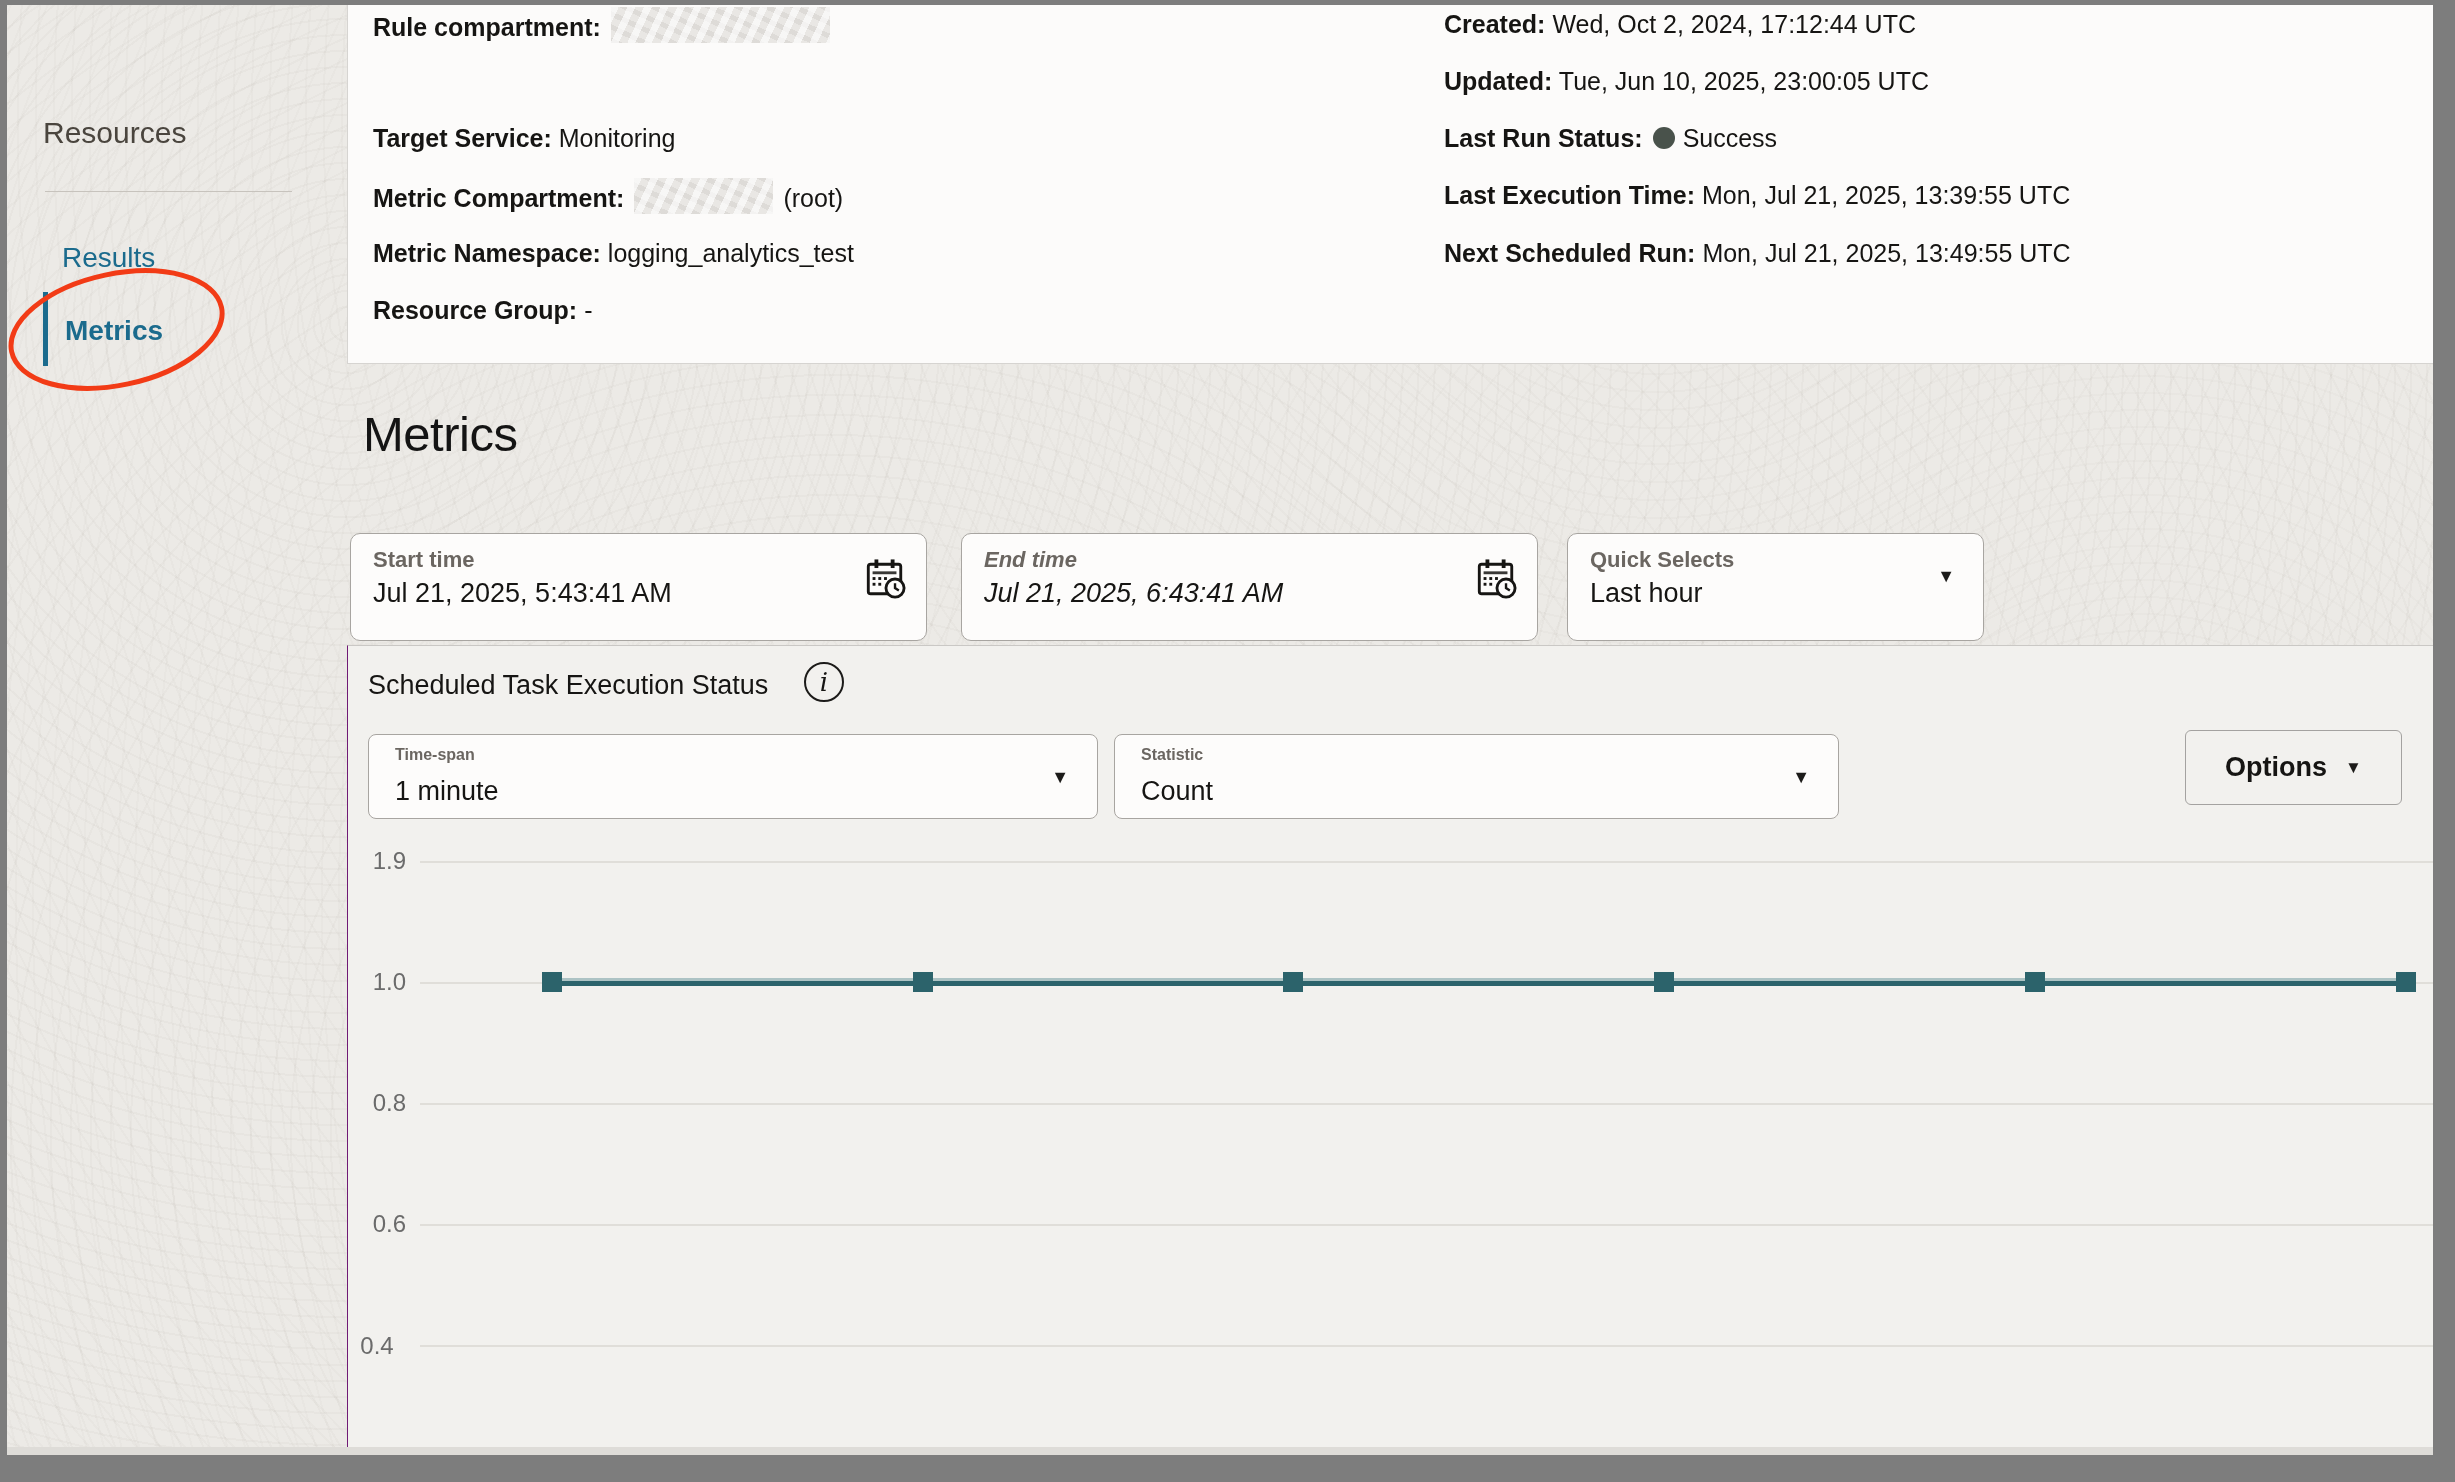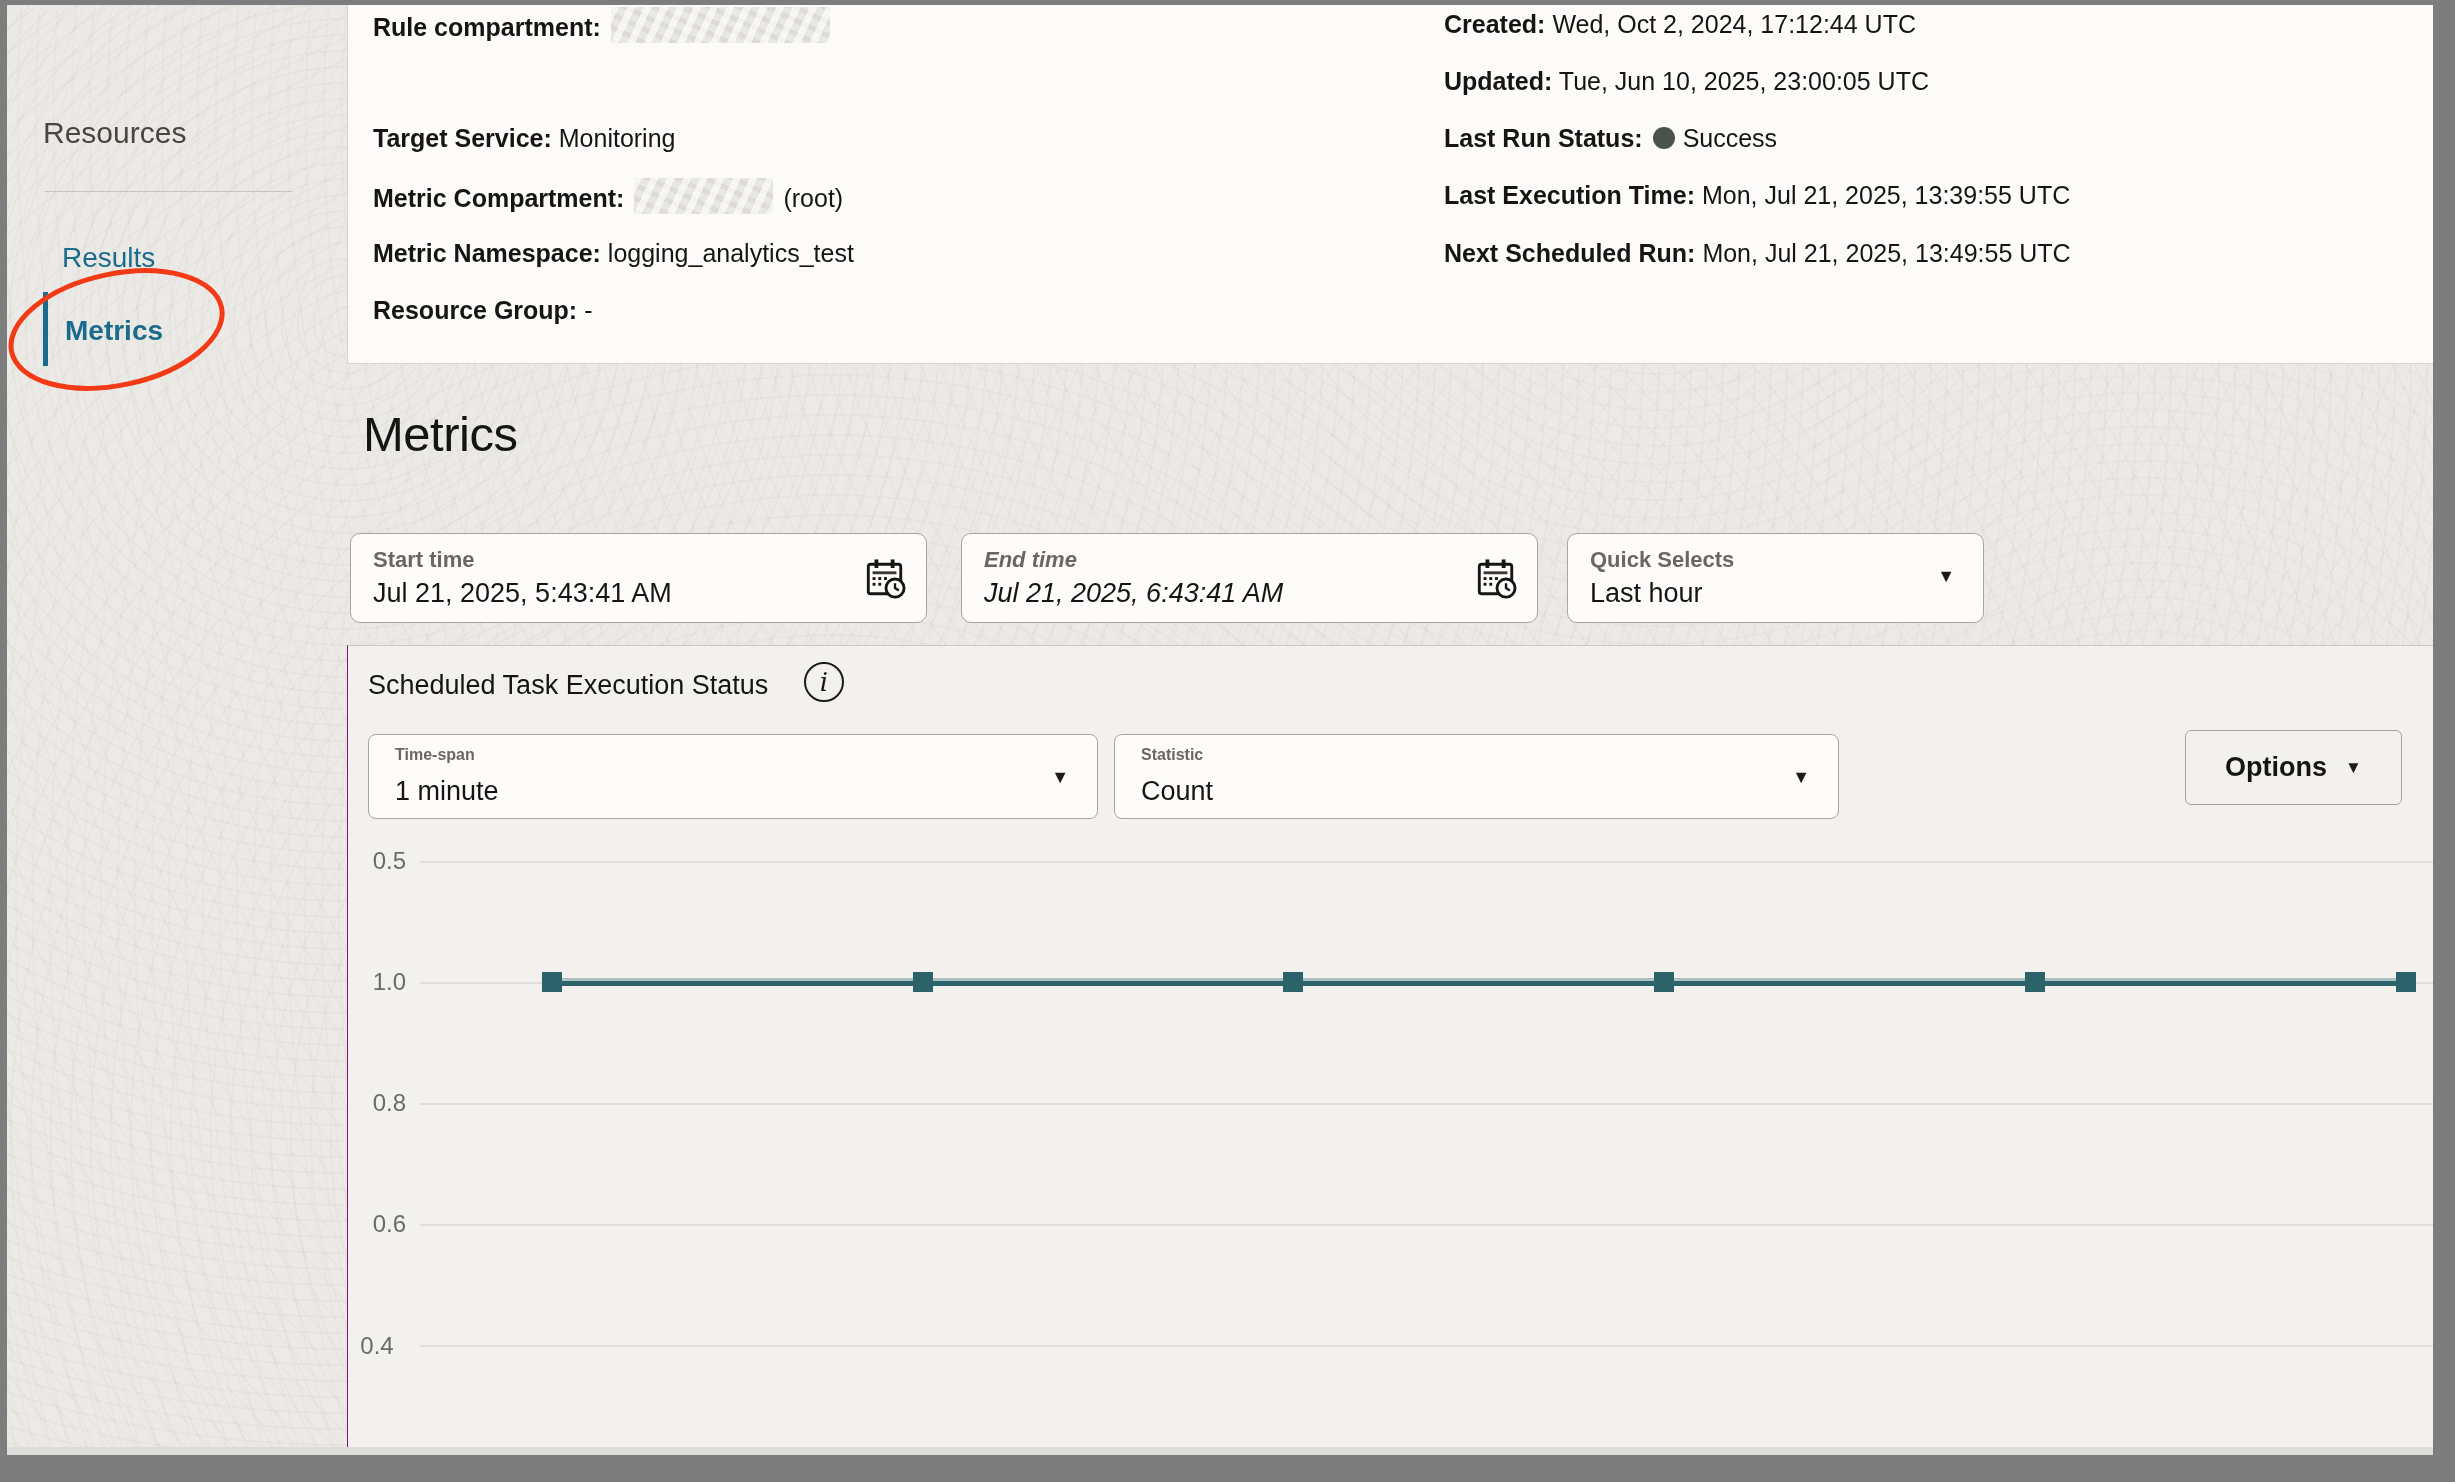--- a/index.html
+++ b/index.html
@@ -37,21 +37,21 @@
       repeating-linear-gradient(25deg, rgba(210,207,203,0.5) 0 5px, rgba(0,0,0,0) 5px 12px);
     margin-left:10px;margin-right:10px;}
   .redact.w220{width:219px;}
   .redact.w250{width:249px;}
   .redact.w140{width:139px;}
   .status-dot{display:inline-block;width:22px;height:22px;border-radius:50%;background:#49524b;
     margin:0 8px 0 10px;vertical-align:-2px;}
 
   
   #metrics-heading{position:absolute;left:356px;top:401px;font-size:49px;font-weight:400;letter-spacing:-0.5px;color:#141414;}
-  .field-box{position:absolute;top:528px;height:90px;background:#fdfcfb;border:1px solid #a8a5a1;border-radius:10px;cursor:pointer;}
+  .field-box{position:absolute;top:528px;height:108px;background:#fdfcfb;border:1px solid #a8a5a1;border-radius:10px;cursor:pointer;}
   .field-box .f-label{position:absolute;left:22px;top:13px;font-size:22px;color:#6b6661;font-weight:bold;}
   .field-box .f-value{position:absolute;left:22px;top:44px;font-size:27px;color:#161513;}
   #start-time-box{left:343px;width:577px;}
   #end-time-box{left:954px;width:577px;font-style:italic;}
   #quick-selects-box{left:1560px;width:417px;}
   .cal-icon{position:absolute;right:20px;top:24px;width:42px;height:42px;cursor:pointer;}
   .caret{position:absolute;right:28px;top:32px;font-size:18px;color:#1c1b19;}
 
   
   #chart-panel{position:absolute;left:340px;top:640px;width:2086px;height:810px;background:#f2f1ee;
@@ -193,21 +193,21 @@
         <span class="caret">▼</span>
       </div>
 
       <div id="options-btn">
         <span>Options</span>
         <span class="caret">▼</span>
       </div>
 
       <div id="chart-plot">
           <div class="gridline" style="left: 72px; top: 215px; width: 2014px;"></div>
-          <div class="ytick" style="left: 0px; width: 58px; top: 201px;">0.5</div>
+          <div class="ytick" style="left: 0px; width: 58px; top: 201px;">1.9</div>
           <div class="gridline" style="left: 72px; top: 336px; width: 2014px;"></div>
           <div class="ytick" style="left: 0px; width: 58px; top: 322px;">1.0</div>
           <div class="gridline" style="left: 72px; top: 457px; width: 2014px;"></div>
           <div class="ytick" style="left: 0px; width: 58px; top: 443px;">0.8</div>
           <div class="gridline" style="left: 72px; top: 578px; width: 2014px;"></div>
           <div class="ytick" style="left: 0px; width: 58px; top: 564px;">0.6</div>
           <div class="gridline" style="left: 72px; top: 699px; width: 2014px;"></div>
           <div class="ytick" style="left: 0px; width: 58px; top: 686px; text-align: center;">0.4</div>
           <div class="series-line" style="left: 204px; width: 1854px; top: 332px; background: rgb(44, 99, 107);"></div>
           <div class="marker" style="left: 194px; top: 326px; background: rgb(44, 99, 107);"></div>

